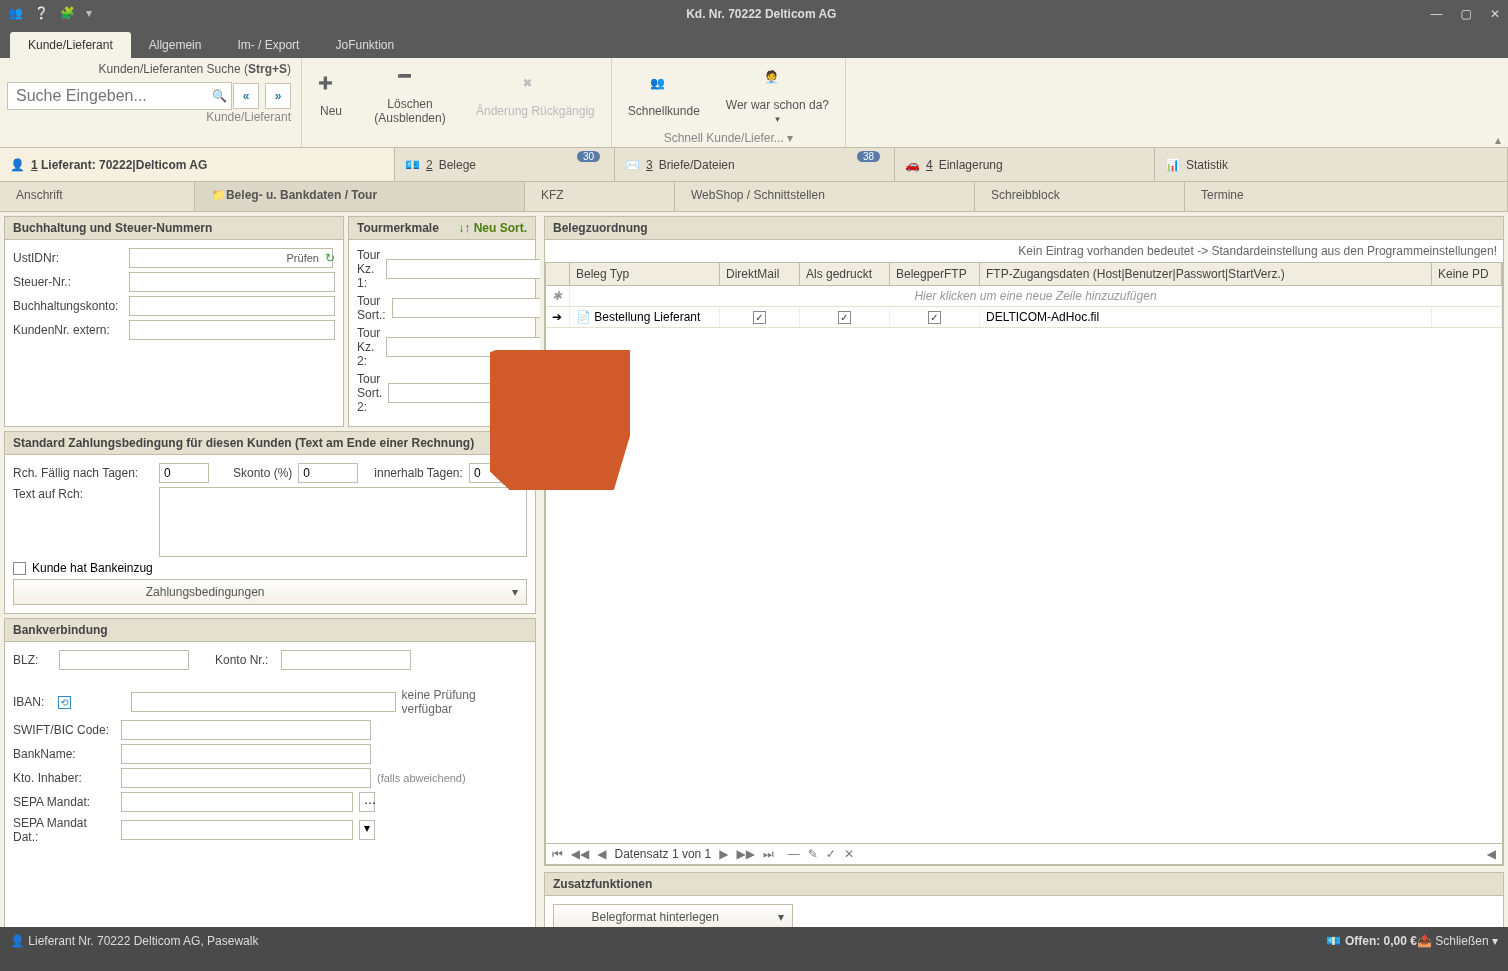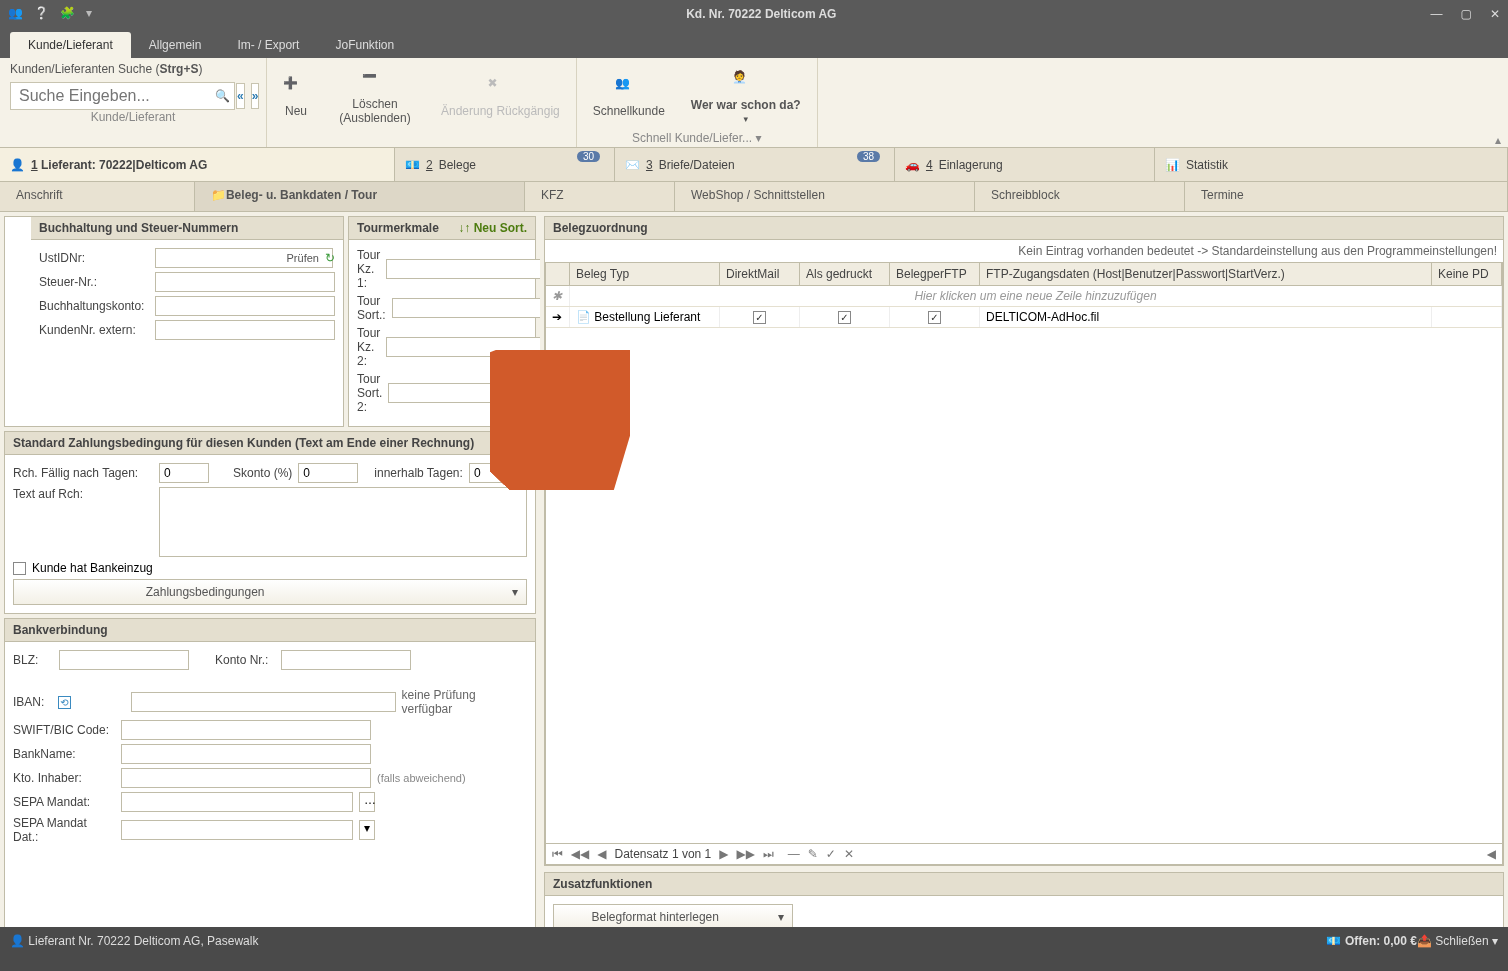--- a/index.html
+++ b/index.html
@@ -17,21 +17,21 @@
 .ribbon-tabs .rtab { padding: 6px 18px; color: #ddd; cursor: pointer; }
 .ribbon-tabs .rtab.active { background: #f5f2e8; color: #333; border-radius: 3px 3px 0 0; }
 
 
 .ribbon { background: #f5f2e8; height: 90px; border-bottom: 1px solid #c0bca8; display: flex; }
 .ribbon-group { border-right: 1px solid #d8d3c0; padding: 4px 10px 2px 10px; display:flex; flex-direction:column; }
 .ribbon-group .body { flex:1; display:flex; align-items:center; gap: 14px; }
 .ribbon-group .label { text-align:center; color:#888; }
 .ribbon-btn { display:flex; flex-direction:column; align-items:center; gap:2px; color:#555; padding:2px 6px; }
 .ribbon-btn .big { width:26px; height:26px; }
-.search-area { width: 267px; }
+.search-area { width: 302px; align-items: flex-end; }
 .search-area .hdr { color:#555; }
 .search-box { margin-top:6px; display:flex; align-items:center; gap:6px; }
 .search-box input { flex:1; height:28px; border:1px solid #c8c4b0; padding:0 8px; font-size:16px; color:#aaa; }
 .navbtn { width:26px; height:26px; border:1px solid #c8c4b0; background:#fff; display:flex; align-items:center; justify-content:center; color:#2a7ab0; font-weight:bold; }
 
 
 .main-tabs { background:#e8e2d2; height:34px; display:flex; border-bottom:1px solid #c0bca8; }
 .mtab { flex:1; border-right:1px solid #c0bca8; display:flex; align-items:center; padding:0 10px; color:#444; gap:6px; position:relative; }
 .mtab.active { background:#f5f0e0; font-weight:bold; }
 .mtab .badge { position:absolute; right:14px; top:3px; background:#5a7aa8; color:#fff; border-radius:8px; padding:0 6px; font-size:10px; }
@@ -46,21 +46,21 @@
 
 .content { display:flex; background:#f3f0e6; height: calc(100% - 28px - 30px - 90px - 34px - 30px - 28px); }
 .left-col { width: 540px; padding:4px; display:flex; flex-direction:column; gap:4px; overflow:hidden; }
 .right-col { flex:1; padding:4px; display:flex; flex-direction:column; gap:6px; }
 
 .panel { border:1px solid #c0bca8; background:#fff; }
 .panel-hdr { background:#e4dfcf; border-bottom:1px solid #c0bca8; padding:4px 8px; font-weight:bold; color:#444; display:flex; justify-content:space-between; }
 .panel-body { padding:8px; }
 
 .two-top { display:flex; gap:4px; }
-.two-top .panel:first-child { flex:1;padding-left:26px; }
+.two-top .panel:first-child { flex:1; }
 .two-top .panel:last-child { width:188px; }
 
 .frow { display:flex; align-items:center; margin-bottom:4px; gap:6px; }
 .frow label { width:110px; color:#444; }
 .tinput { height:20px; border:1px solid #c0bca8; padding:0 4px; background:#fff; }
 .tinput.r { text-align:right; }
 .link { color:#4d7c0f; cursor:pointer; }
 
 textarea.tinput { height:70px; resize:none; }
 
@@ -144,21 +144,21 @@
     <div class="label">&nbsp;</div>
   </div>
   <div class="ribbon-group">
     <div class="body">
       <div class="ribbon-btn">
           <span class="big">👥</span>
           <span>Schnellkunde</span>
         </div>
       <div class="ribbon-btn">
           <span class="big">🧑‍💼</span>
-          <span style="text-align:right;font-weight:bold;">Wer war schon da?</span>
+          <span style="text-align:right;">Wer war schon da?</span>
           <span style="font-size:9px;">▾</span>
         </div>
     </div>
     <div class="label"><span>Schnell Kunde/Liefer...</span> ▾</div>
   </div>
   <div style="flex:1;"></div>
   <div style="width:20px;display:flex;align-items:flex-end;justify-content:center;color:#888;">▴</div>
 </div>
 
 <div class="main-tabs">

